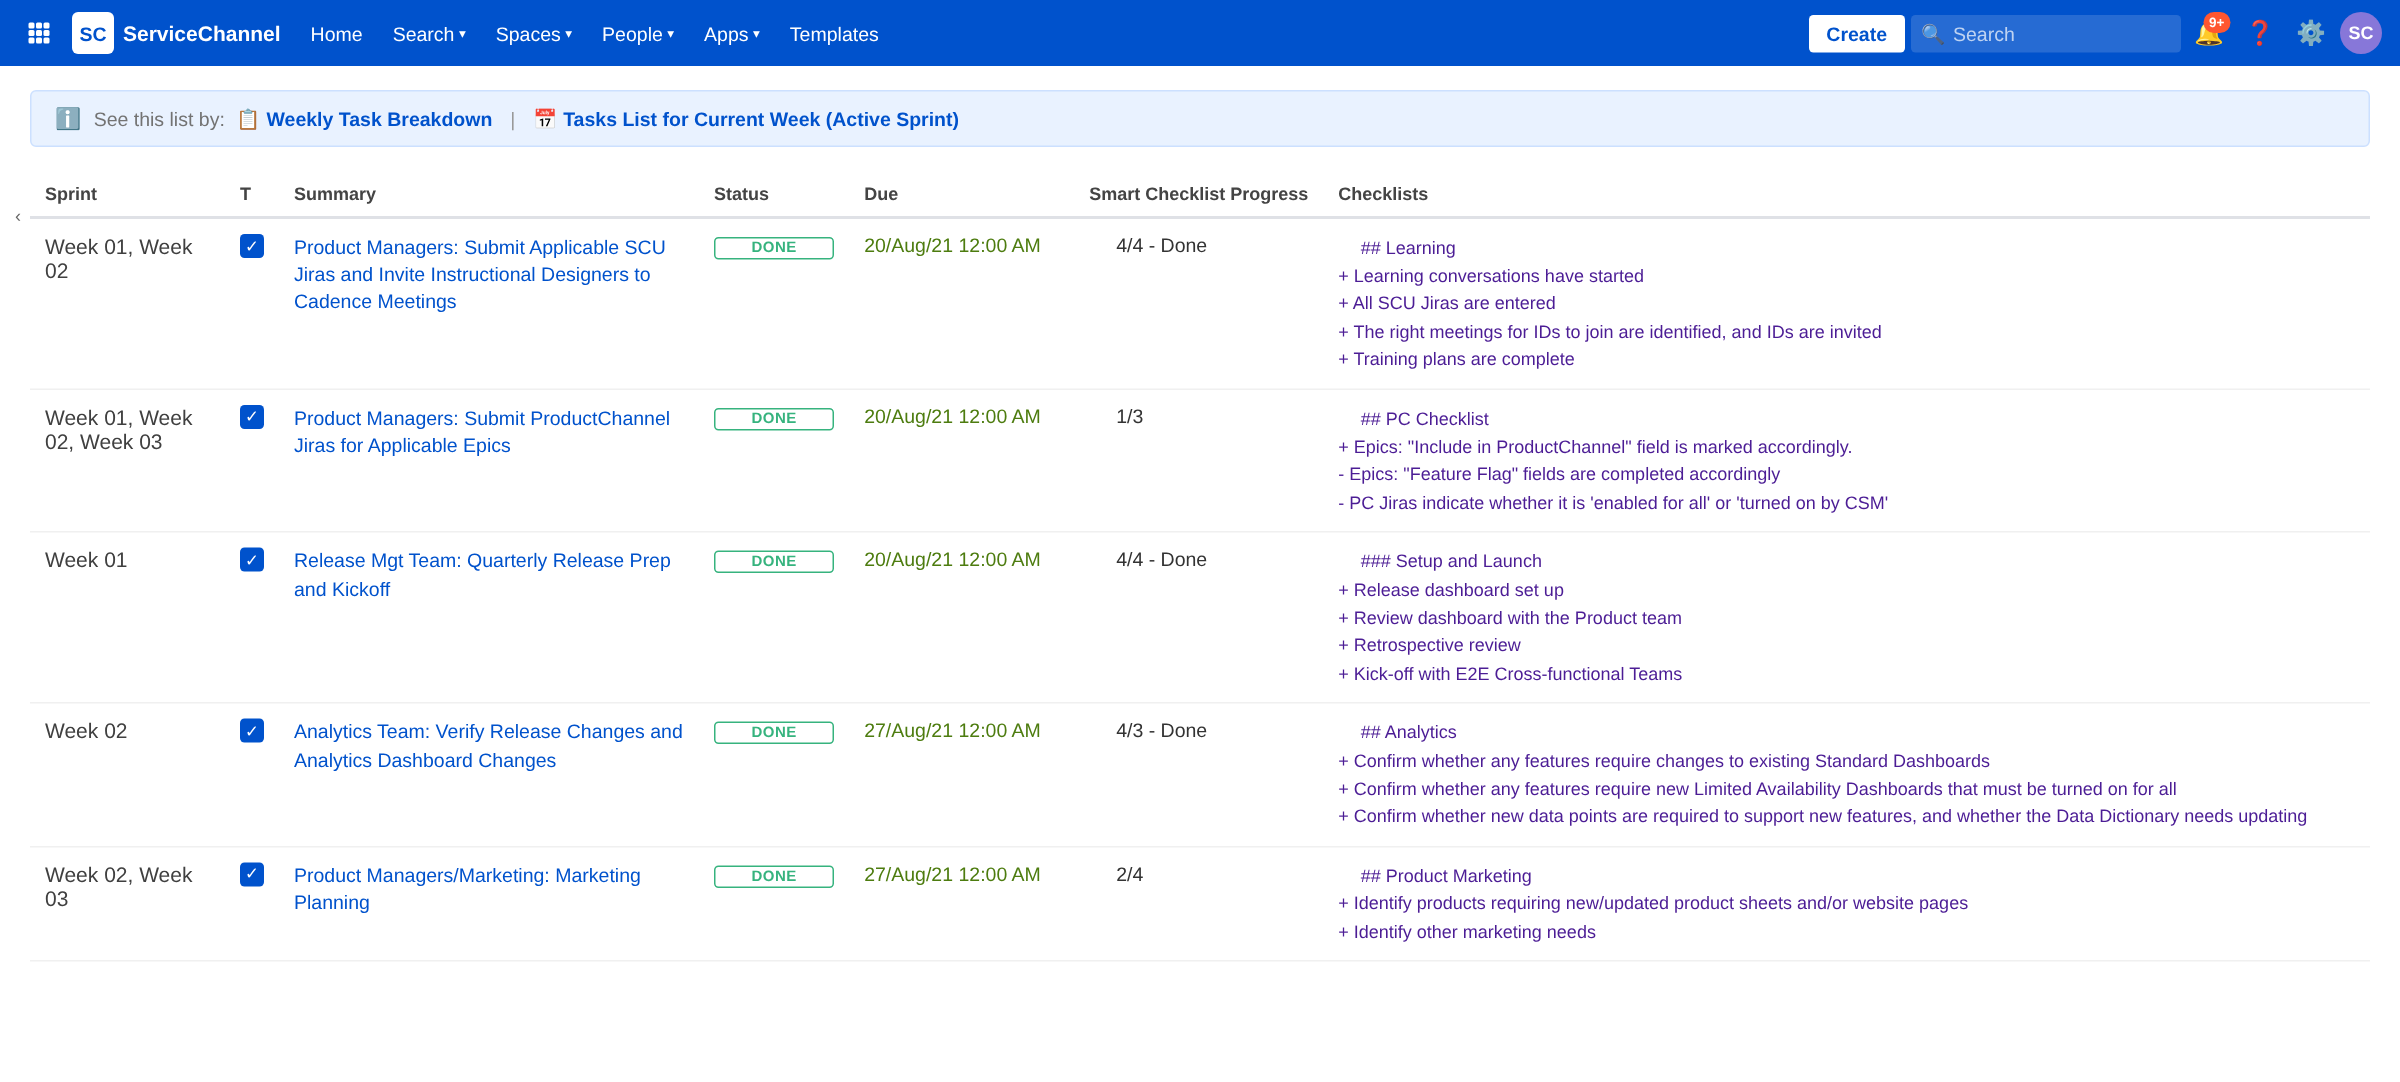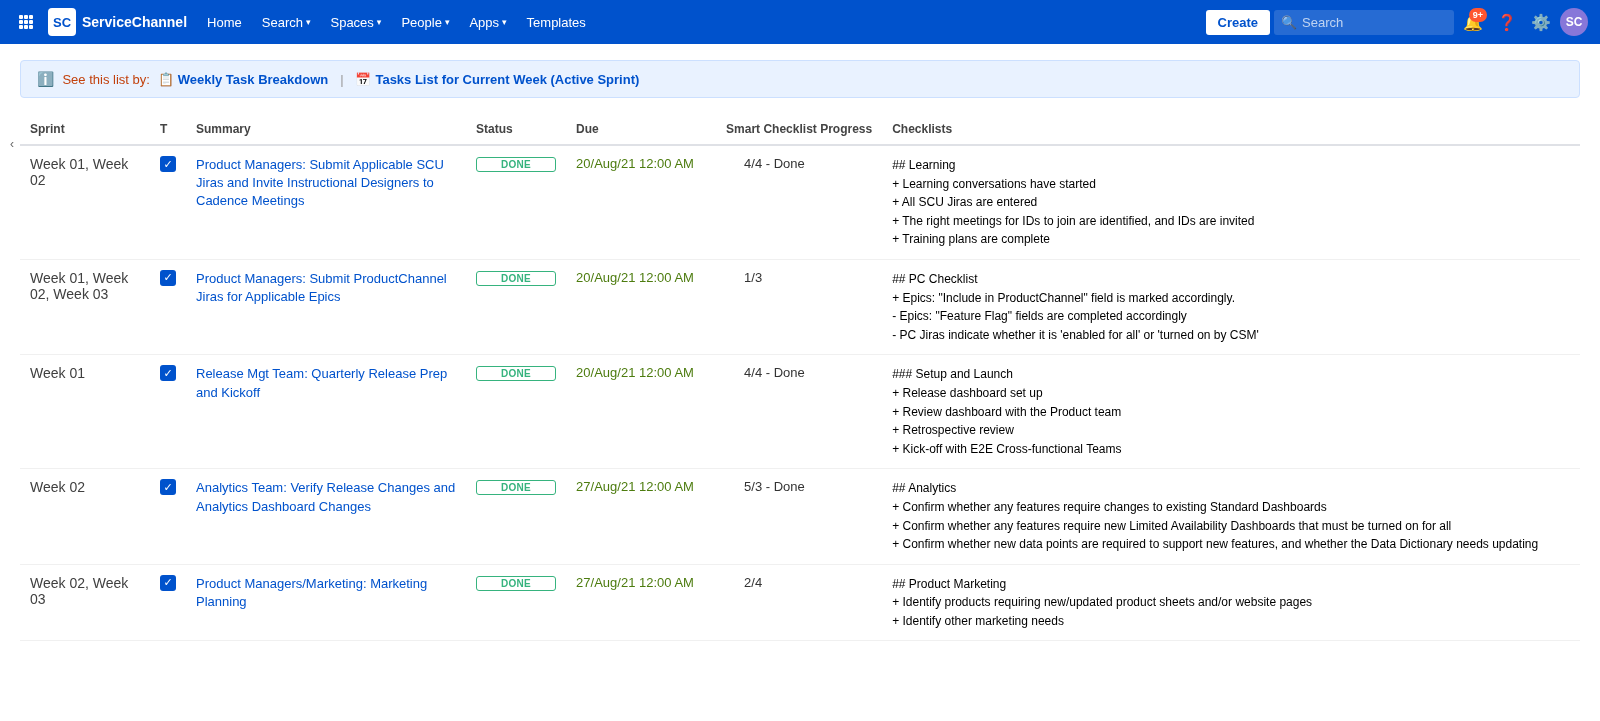--- a/index.html
+++ b/index.html
@@ -72,21 +72,21 @@
     }
 
     
     .info-banner {
       background: #e9f2ff; border: 1px solid #cce0ff;
       border-radius: 4px; padding: 10px 16px;
       display: flex; align-items: center; gap: 8px;
       margin-bottom: 16px; font-size: 13px;
     }
     .info-icon { color: #0052cc; font-size: 14px; }
-    .info-text { color: #c2410c; }
+    .info-text { color: #737373; }
     .info-link { color: #0052cc; font-weight: 600; text-decoration: none; cursor: pointer; }
     .info-separator { color: #999; margin: 0 4px; }
 
     
     .back-arrow {
       position: absolute; left: 4px; top: 80px;
       width: 16px; height: 40px; display: flex; align-items: center;
       justify-content: center; cursor: pointer; color: #666; font-size: 12px;
     }
 
@@ -119,22 +119,23 @@
     }
 
     .status-badge {
       display: inline-block; border: 1.5px solid #36b37e;
       border-radius: 3px; padding: 1px 24px;
       font-size: 10px; font-weight: 700; color: #36b37e;
       letter-spacing: 0.3px;
     }
 
     .checklist-text {
-      font-size: 12px; color: #000000; line-height: 1.55;
+      font-size: 12px; color: #4c1d95; line-height: 1.55;
       white-space: pre-line;
+      margin-left: 15px;
     }
 
     .sprint-text { font-size: 14px; color: #404040; }
     .due-text { font-size: 13px; color: #4d7c0f; }
     .progress-text { font-size: 13px; color: #333; margin-left: 18px; }
   </style>
 </head>
 <body>
 
 <nav class="topnav">
@@ -314,21 +315,21 @@
     <td class="col-summary">
       <a class="task-link">Analytics Team: Verify Release Changes and Analytics Dashboard Changes</a>
     </td>
     <td class="col-status">
       <span class="status-badge">DONE</span>
     </td>
     <td class="col-due">
       <span class="due-text">27/Aug/21 12:00 AM</span>
     </td>
     <td class="col-progress">
-      <span class="progress-text">5/3 - Done</span>
+      <span class="progress-text">4/3 - Done</span>
     </td>
     <td class="col-checklists">
       <span class="checklist-text">## Analytics
 + Confirm whether any features require changes to existing Standard Dashboards
 + Confirm whether any features require new Limited Availability Dashboards that must be turned on for all
 + Confirm whether new data points are required to support new features, and whether the Data Dictionary needs updating</span>
     </td>
   </tr>
         <tr>
     <td class="col-sprint">

